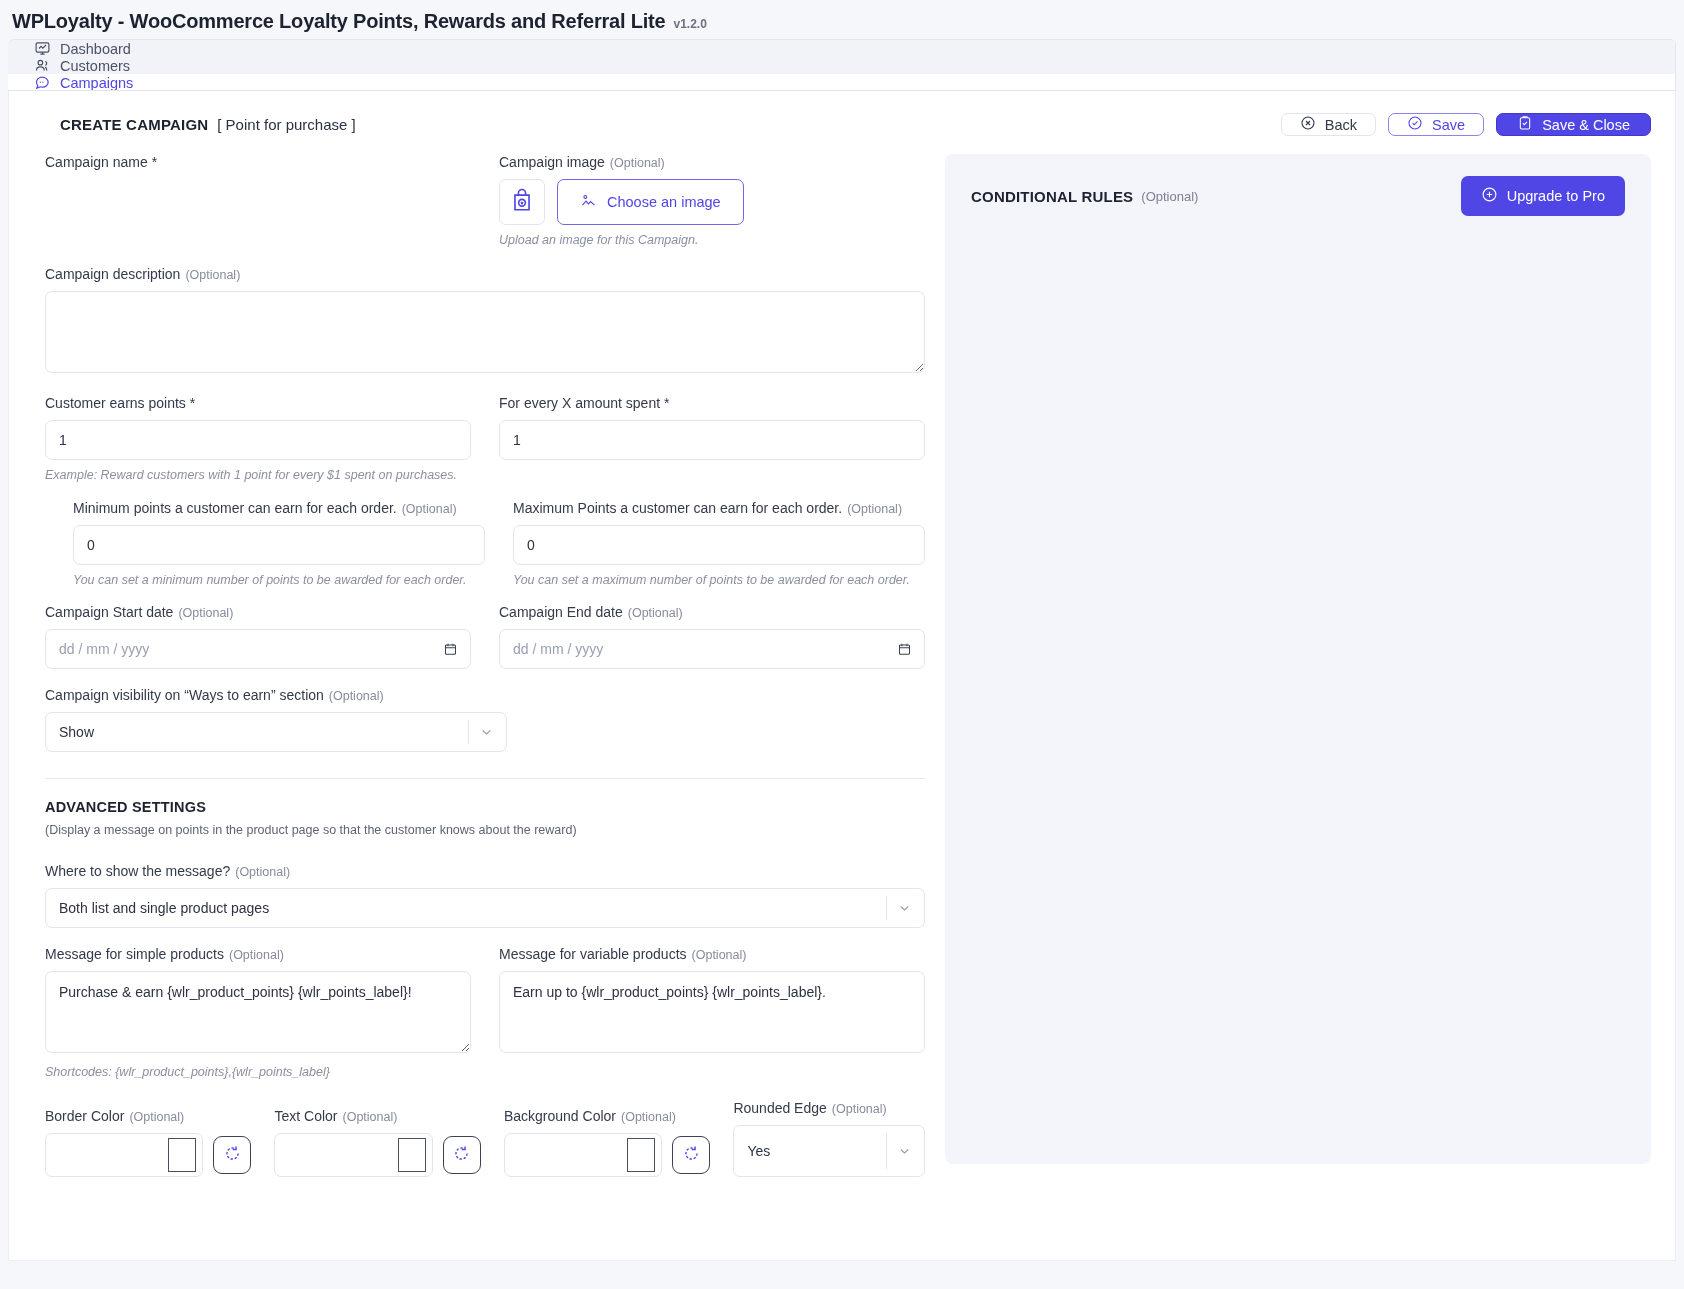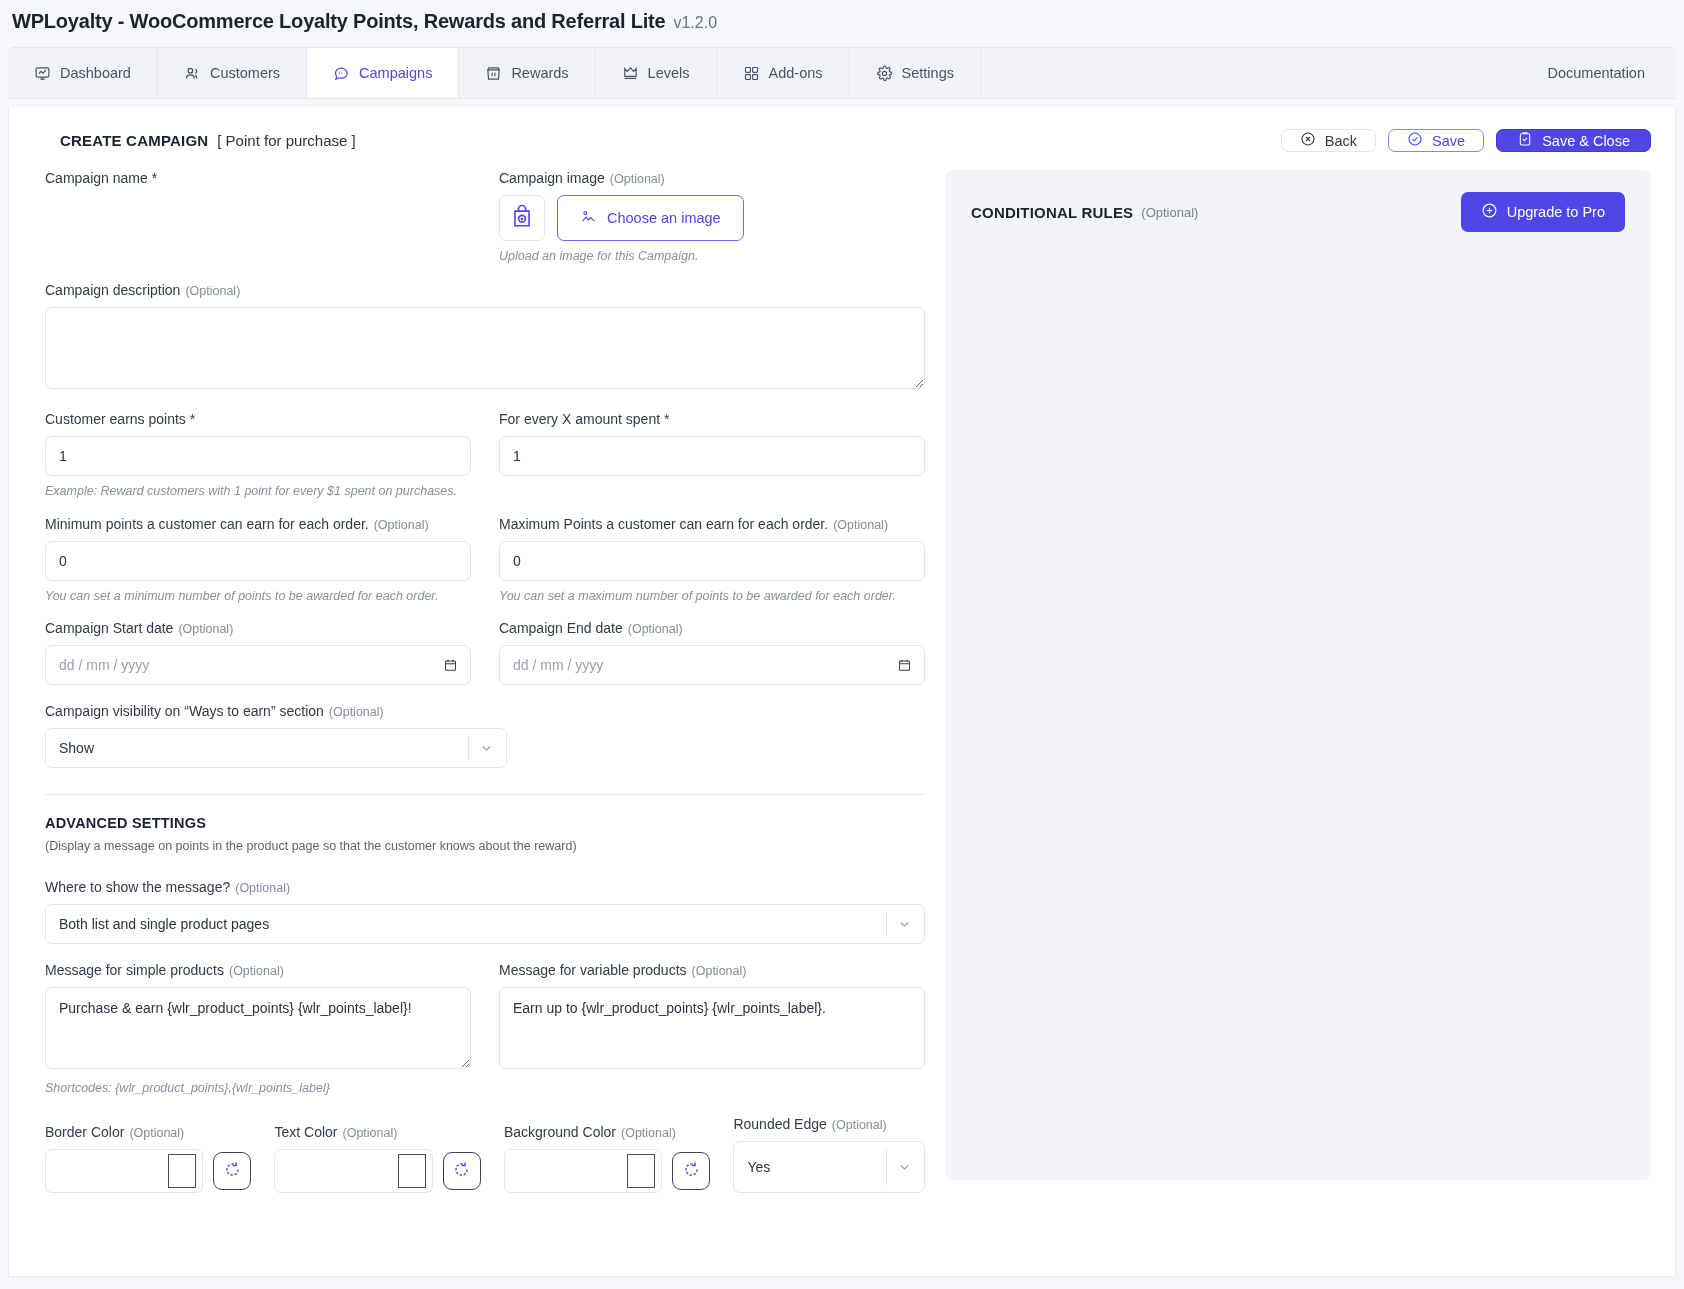--- a/index.html
+++ b/index.html
@@ -13,33 +13,34 @@
   .page { position: relative; width: 1684px; height: 1289px; overflow: hidden; background:#f6f7fb; }
 
   
   .plugin-title-bar {
     padding: 10px 0 6px 12px;
     display: flex; align-items: baseline; gap: 8px;
   }
   .plugin-title {
     font-size: 20px; font-weight: bold; color: #1d2230; letter-spacing: -0.2px;
   }
-  .plugin-version { font-size: 16px; color: #6b7280; font-weight: normal; }
+  .plugin-version { font-size: 12px; color: #6b7280; font-weight: bold; }
 
   
   .tabbar {
     display: flex; align-items: stretch;
     height: 52px;
     background: #f2f3f9;
     border-top: 1px solid #e4e6ef;
     border-bottom: 1px solid #e4e6ef;
-    margin: 8px 8px;
+    margin: 0 8px;
     border-radius: 6px 6px 0 0;
     overflow: hidden;
     position: relative;
+    flex-direction: column;
   }
   .tab {
     display: flex; align-items: center; gap: 9px;
     padding: 0 26px;
     font-size: 14.5px;
     color: #4b5268;
     border-right: 1px solid #e4e6ef;
     cursor: pointer;
     background: transparent;
     white-space: nowrap;
@@ -376,21 +377,21 @@
           </div>
           <div class="cell">
             <label class="lbl">
               <span>For every X amount spent</span><span class="req">*</span>
             </label>
             <input class="inp" type="text" value="1" style="">
           </div>
         </div>
         <div class="hint">Example: Reward customers with 1 point for every $1 spent on purchases.</div>
 
-        <div class="row2" style="margin-top:16px;">
+        <div class="row2" style="margin-top:16px;margin-left:28px;">
           <div class="cell">
             <label class="lbl">
               <span>Minimum points a customer can earn for each order.</span><span class="opt">(Optional)</span>
             </label>
             <input class="inp" type="text" value="0" style="">
             <div class="hint">You can set a minimum number of points to be awarded for each order.</div>
           </div>
           <div class="cell">
             <label class="lbl">
               <span>Maximum Points a customer can earn for each order.</span><span class="opt">(Optional)</span>

